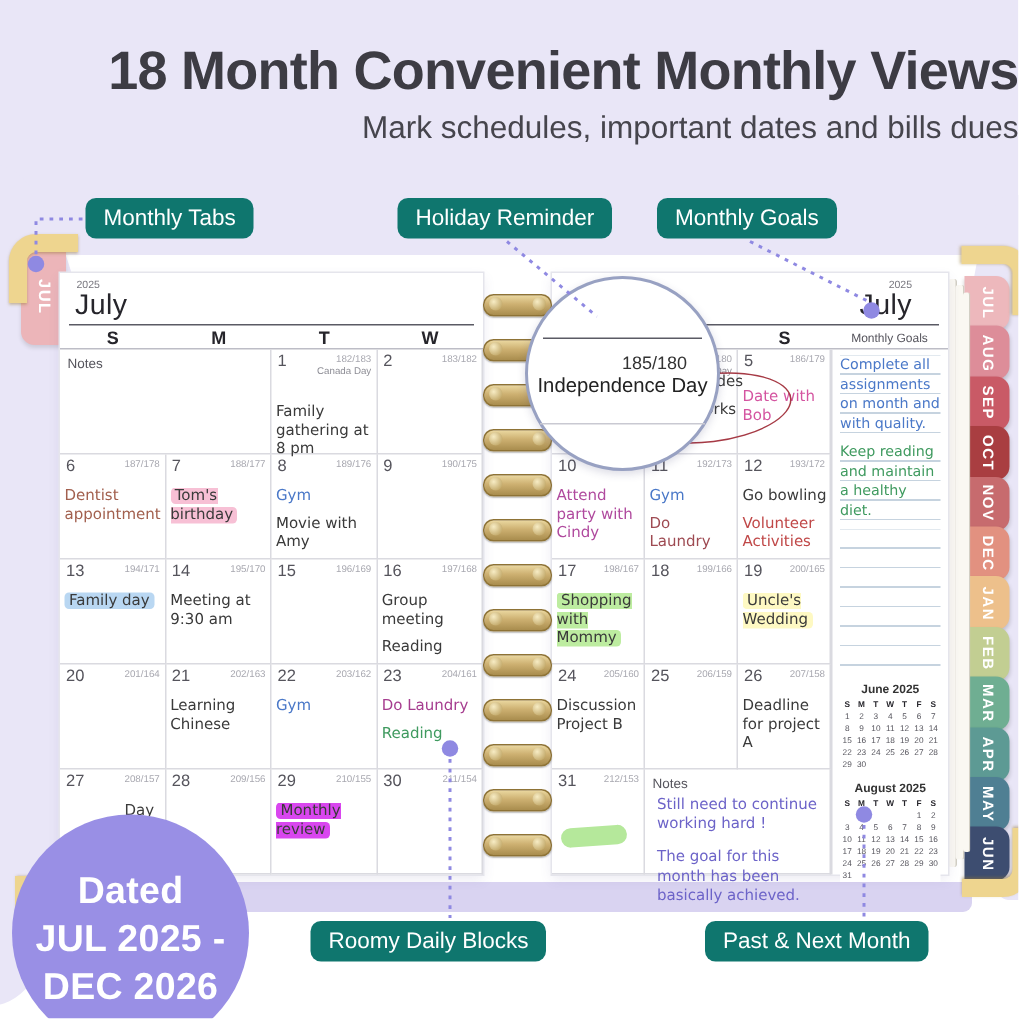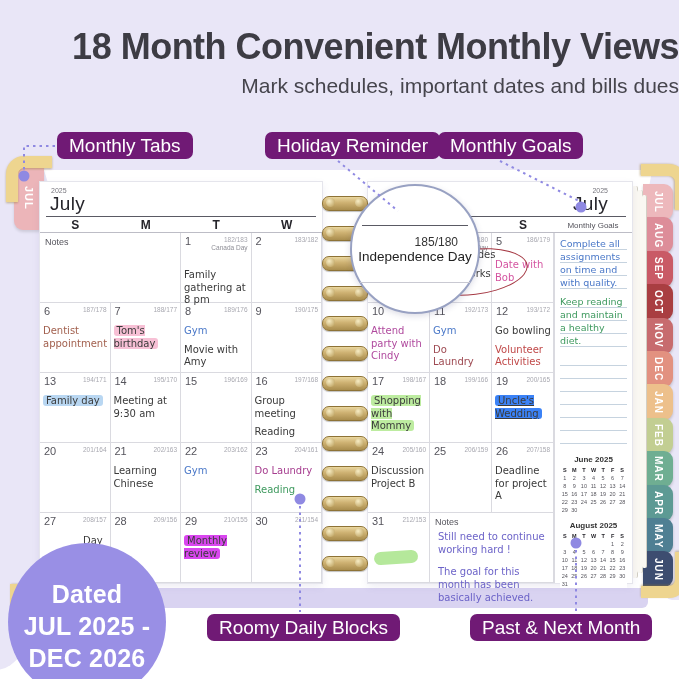--- a/index.html
+++ b/index.html
@@ -8,21 +8,21 @@
   
   .bg-top{position:absolute;left:0;top:0;width:679px;height:170px;background:#e9e6f7;}
   .bg-left{position:absolute;left:-95px;top:110px;width:165px;height:560px;background:#e9e6f7;border-radius:45%;}
   .bg-right{position:absolute;left:640px;top:130px;width:80px;height:470px;background:#e9e6f7;border-radius:40%;}
   .back-cover{position:absolute;left:30px;top:588px;width:618px;height:20px;background:#d9d3f1;border-radius:6px;}
   
   .title{position:absolute;left:0;top:26px;width:100%;text-align:right;font-size:36px;font-weight:bold;
          color:#3d3c44;letter-spacing:-0.5px;}
   .subtitle{position:absolute;left:0;top:74px;width:100%;text-align:right;font-size:21px;color:#46454d;}
   
-  .pill{position:absolute;background:#701a75;color:#fff;font-size:19px;line-height:27px;padding:0 12px;
+  .pill{position:absolute;background:#0f766e;color:#fff;font-size:15px;line-height:27px;padding:0 12px;
         border-radius:7px;z-index:6;white-space:nowrap;}
   .p-tabs{left:57px;top:132px;} .p-holiday{left:265px;top:132px;} .p-goals{left:438px;top:132px;}
   .p-roomy{left:207px;top:614px;} .p-past{left:470px;top:614px;}
   
   .page{position:absolute;top:182px;height:401px;background:#fff;z-index:2;
         box-shadow:0 0 0 1px #e5e5ec,0 3px 8px rgba(90,80,150,.12);}
   .left-page{left:40px;width:282px;}
   .right-page{left:368px;width:264px;}
   .pg-year{position:absolute;top:5px;font-size:7px;color:#77767e;}
   .pg-month{position:absolute;top:11px;font-size:19px;color:#26252b;letter-spacing:.3px;}
@@ -333,21 +333,21 @@
           </div>
         </div>
         <div class="cell">
           <div class="dnum">18</div>
           <div class="ord">199/166</div>
         </div>
         <div class="cell">
           <div class="dnum">19</div>
           <div class="ord">200/165</div>
           <div class="notes-wrap">
-            <div class="note"><span style="color: rgb(58, 58, 58); background: #3b82f6; border-radius: 3px; padding: 0px 3px; text-decoration: underline;">Uncle's Wedding</span></div>
+            <div class="note"><span style="color: rgb(58, 58, 58); background: #fef9c3; border-radius: 3px; padding: 0px 3px;">Uncle's Wedding</span></div>
           </div>
         </div>
         <div class="cell">
           <div class="dnum">24</div>
           <div class="ord">205/160</div>
           <div class="notes-wrap">
             <div class="note"><span style="color: rgb(58, 58, 58);">Discussion Project B</span></div>
           </div>
         </div>
         <div class="cell">
@@ -368,21 +368,21 @@
         </div>
         <div class="cell" style="grid-column: span 2;">
           <div class="cell-label">Notes</div>
           <div class="notes-lines" style="color: rgb(108, 99, 200);">
             <div class="nline">Still need to continue working hard !</div>
             <div class="nline">The goal for this month has been basically achieved.</div>
           </div>
         </div>
       </div>
     <div class="goals-col" id="goals-col">
-        <div class="goal ruled" style="color: rgb(74, 120, 200);">Complete all assignments on time and with quality.</div>
+        <div class="goal ruled" style="color: rgb(74, 120, 200);">Complete all assignments on month and with quality.</div>
         <div class="goal ruled" style="color: rgb(63, 154, 95);">Keep reading and maintain a healthy diet.</div>
         <div class="blank-rules ruled"></div>
         <div class="minical">
           <div class="minical-title">June 2025</div>
           <div class="minical-grid">
             <div class="hd">S</div>
             <div class="hd">M</div>
             <div class="hd">T</div>
             <div class="hd">W</div>
             <div class="hd">T</div>

